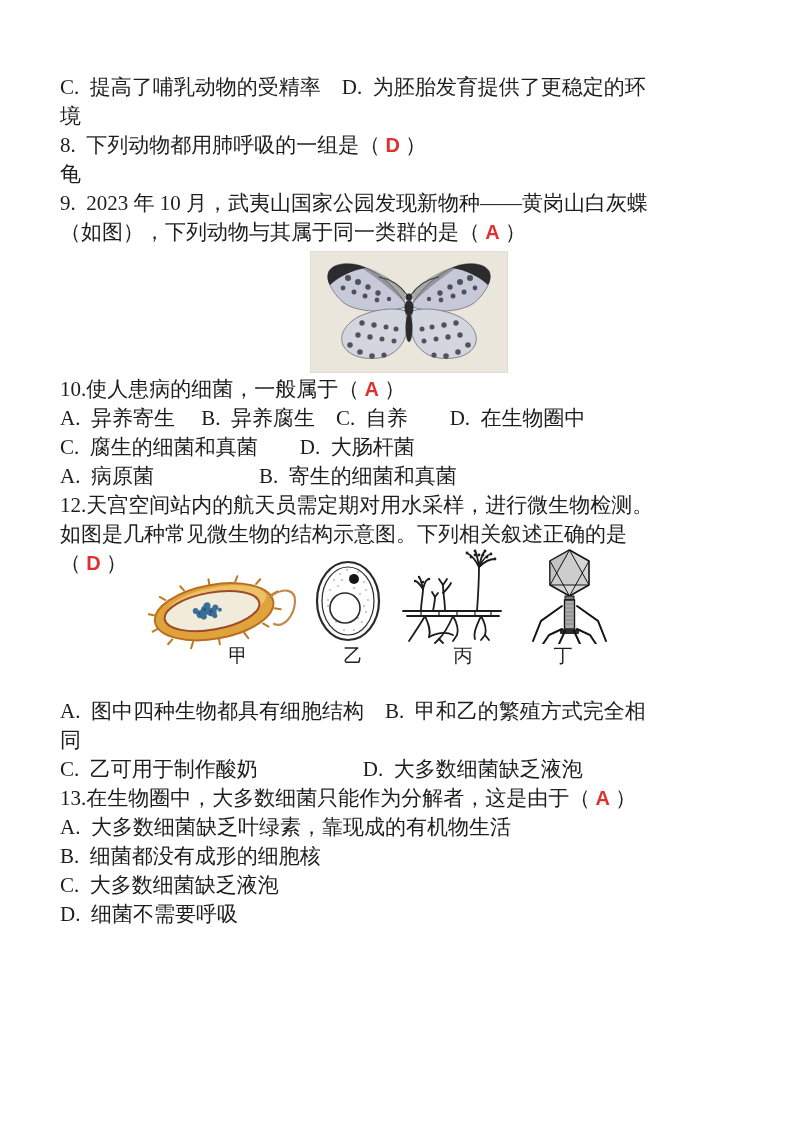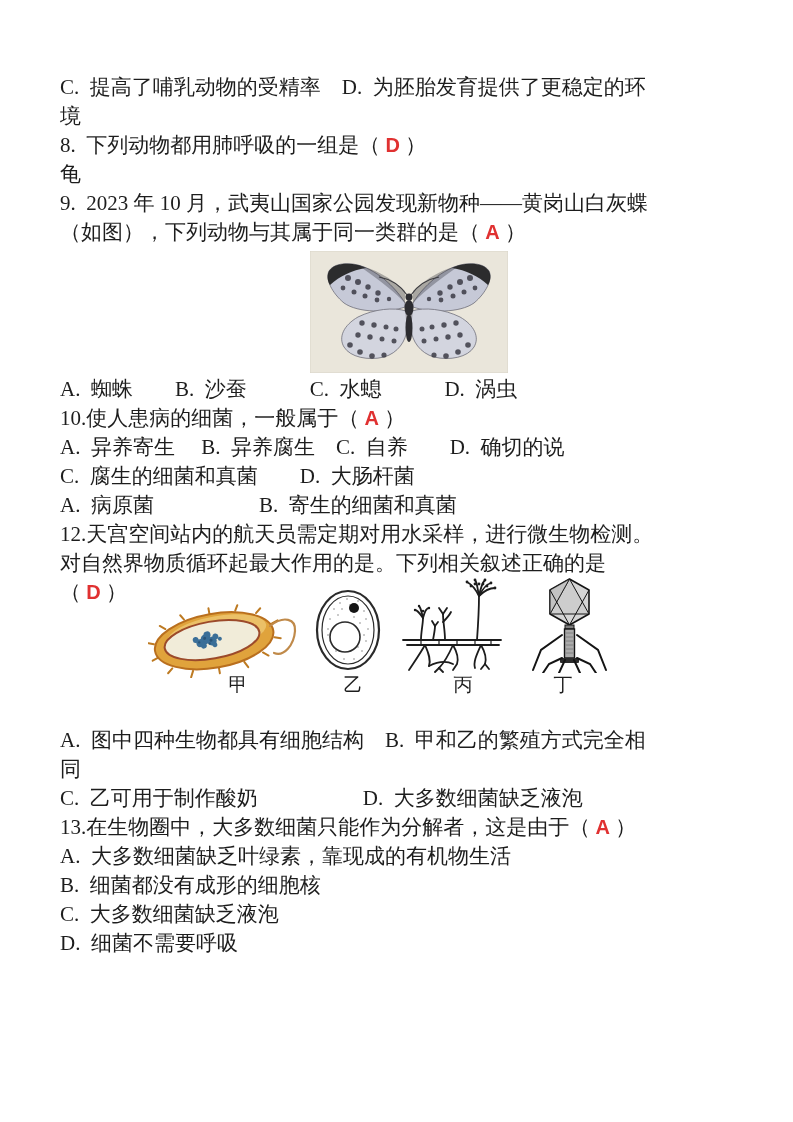--- a/index.html
+++ b/index.html
@@ -102,30 +102,29 @@
       <g>
         <ellipse cx="99" cy="57" rx="4.5" ry="8" fill="#2c2c30"></ellipse>
         <ellipse cx="99" cy="77" rx="3.5" ry="14" fill="#2c2c30"></ellipse>
         <circle cx="99" cy="46" r="3.5" fill="#2c2c30"></circle>
         <path d="M97,44 C90,34 80,28 69,26" stroke="#3a3a3e" stroke-width="1.2" fill="none"></path>
         <path d="M101,44 C108,34 118,28 129,26" stroke="#3a3a3e" stroke-width="1.2" fill="none"></path>
       </g>
     </svg>
   </div>
 
-  <p class="ln">A.  蜘蛛　　B.  沙蚕　　　C.  水螅　　　D.  涡虫</p>
 
   <p class="ln"><span>10.使人患病的细菌，一般属于（ </span><span class="ans">A</span><span> ）</span></p>
-  <p class="ln">A.  异养寄生　 B.  异养腐生　C.  自养　　D.  确切的说</p>
+  <p class="ln">A.  异养寄生　 B.  异养腐生　C.  自养　　D.  在生物圈中</p>
 
   <p class="ln">C.  腐生的细菌和真菌　　D.  大肠杆菌</p>
   <p class="ln">A.  病原菌　　　　　B.  寄生的细菌和真菌</p>
 
   <p class="ln">12.天宫空间站内的航天员需定期对用水采样，进行微生物检测。</p>
-  <p class="ln">对自然界物质循环起最大作用的是。下列相关叙述正确的是</p>
+  <p class="ln">如图是几种常见微生物的结构示意图。下列相关叙述正确的是</p>
 
   <div class="microbe-row">
     <p class="ln ansline"><span>（ </span><span class="ans">D</span><span> ）</span></p>
 
     <svg class="fig" style="left:88px;top:23px;" width="152" height="77" viewBox="0 0 152 77" xmlns="http://www.w3.org/2000/svg">
       <g transform="rotate(-10 76 38)">
         <g stroke="#bd7a22" stroke-width="2" stroke-linecap="round">
           <line x1="126" y1="45" x2="132" y2="47"></line>
             <line x1="112" y1="58" x2="117" y2="62"></line>
             <line x1="92" y1="64" x2="95" y2="70"></line>

